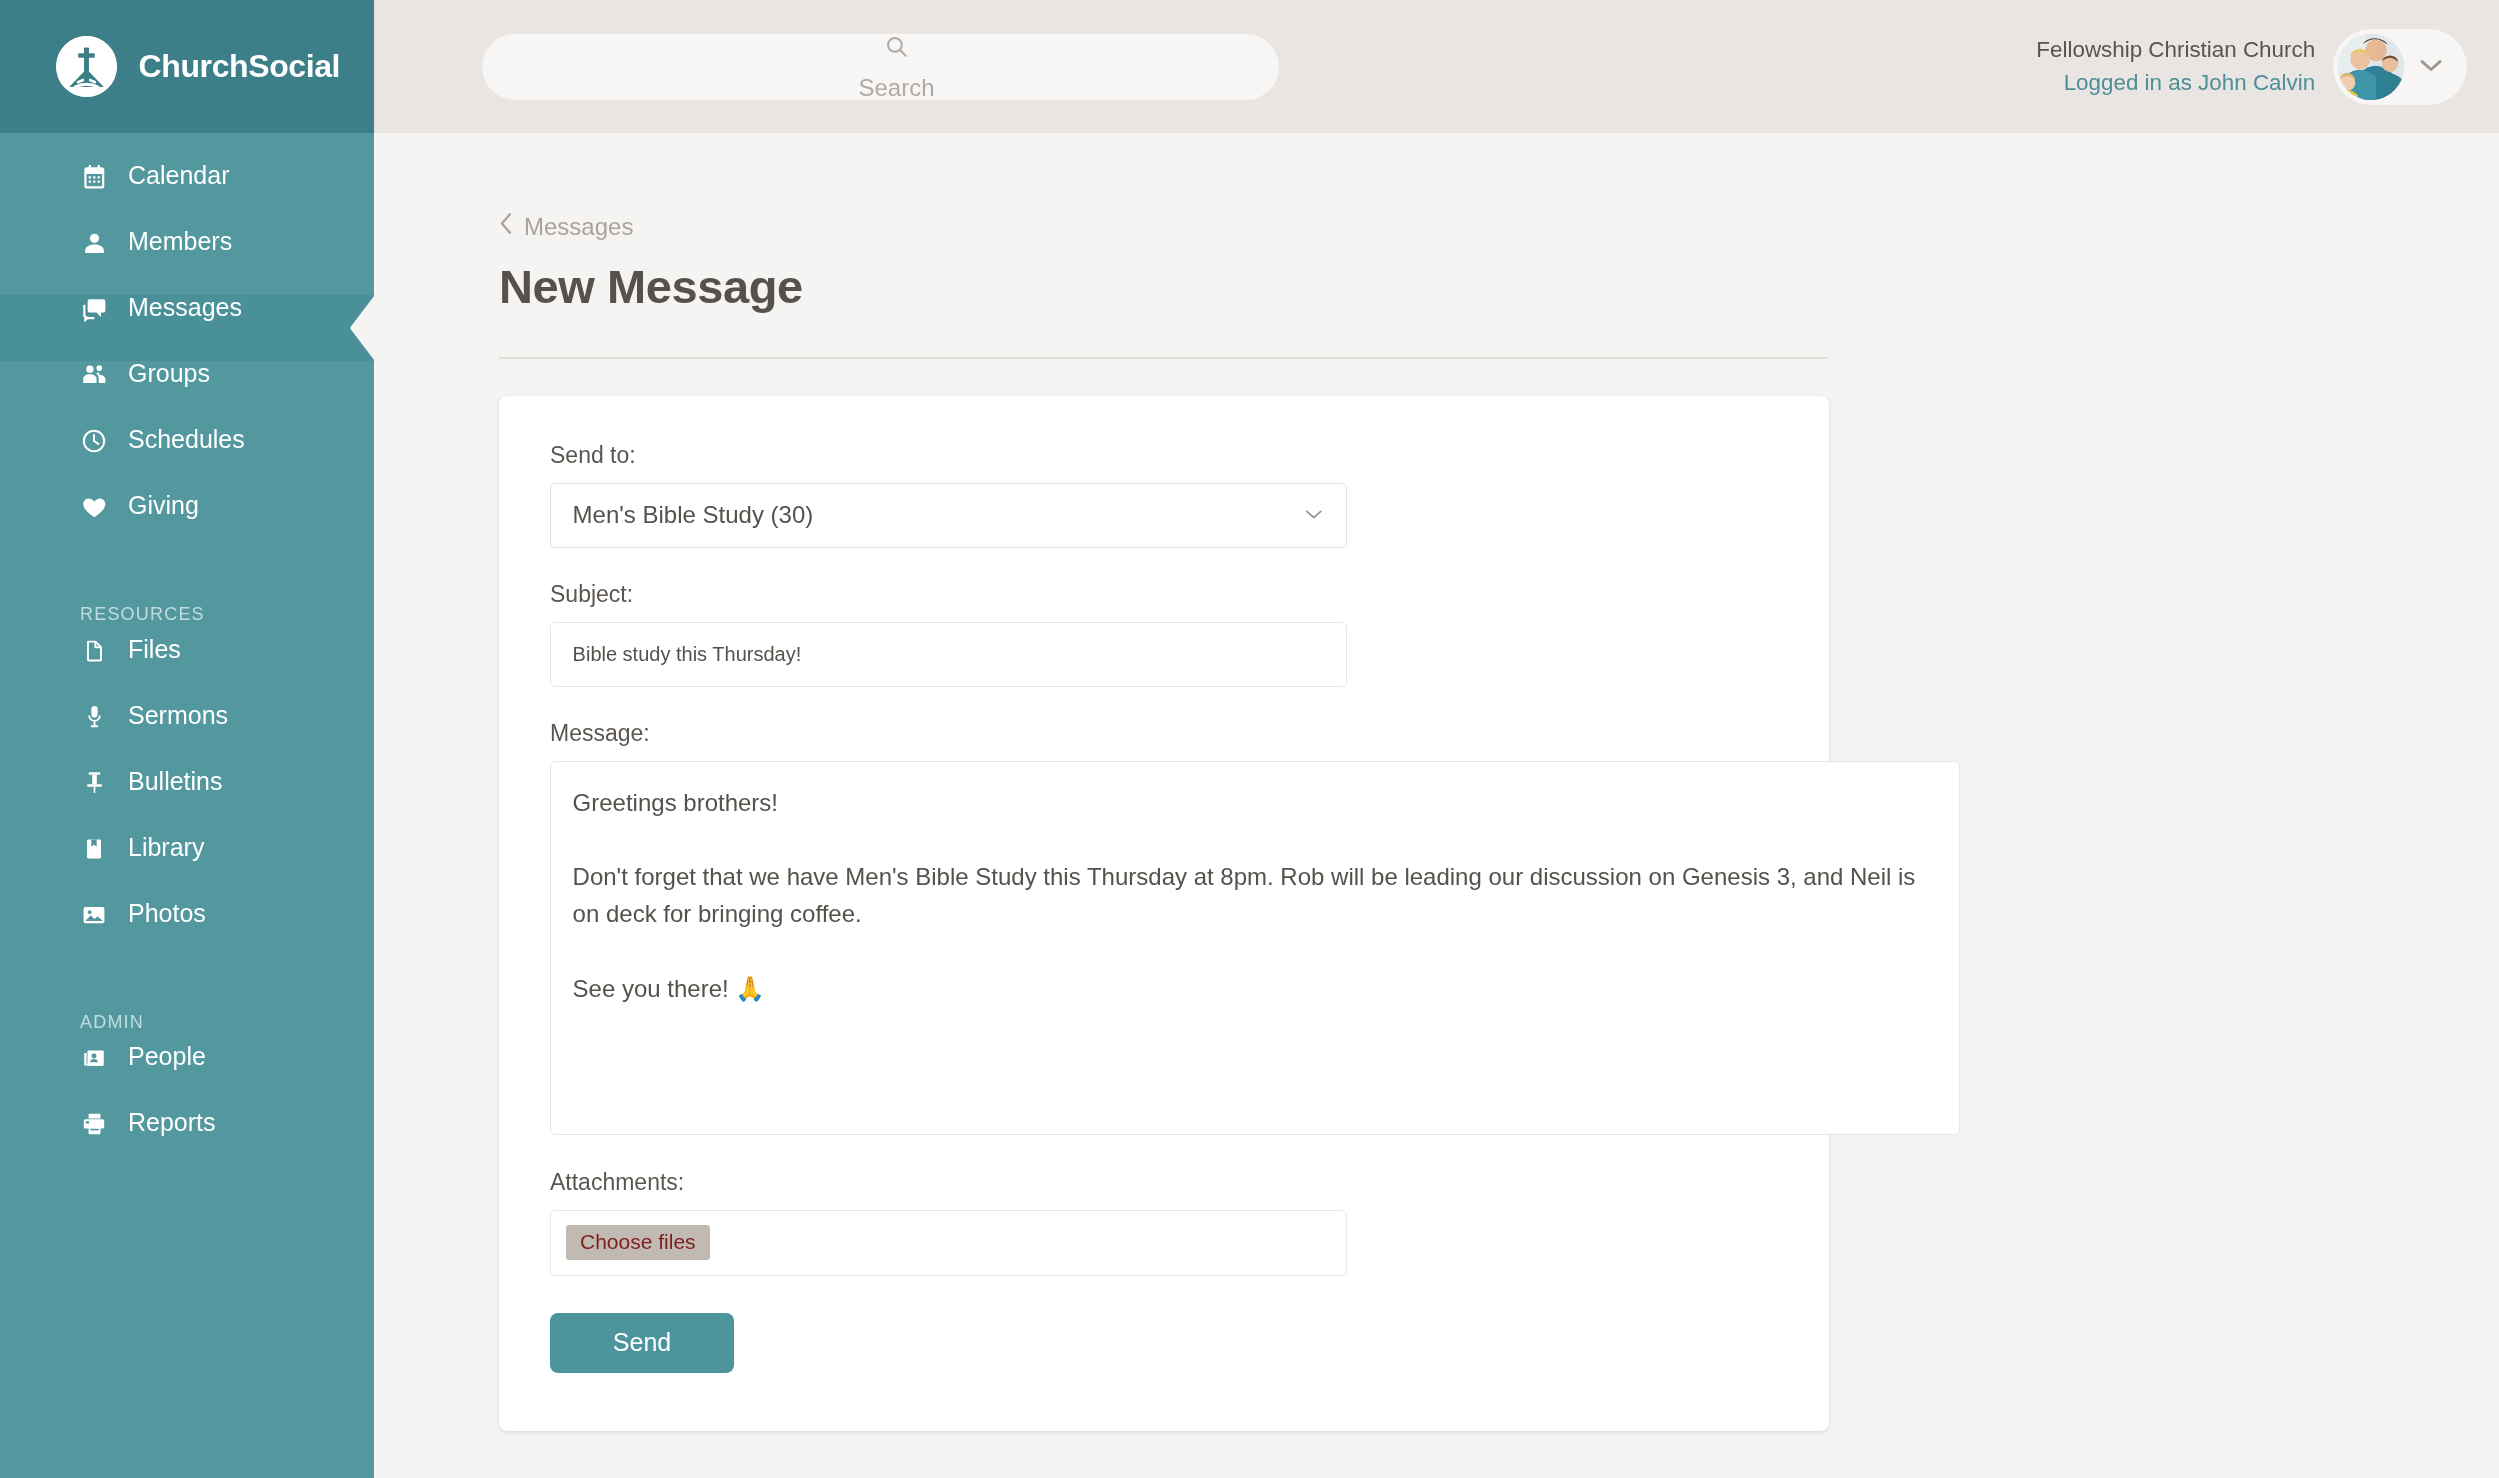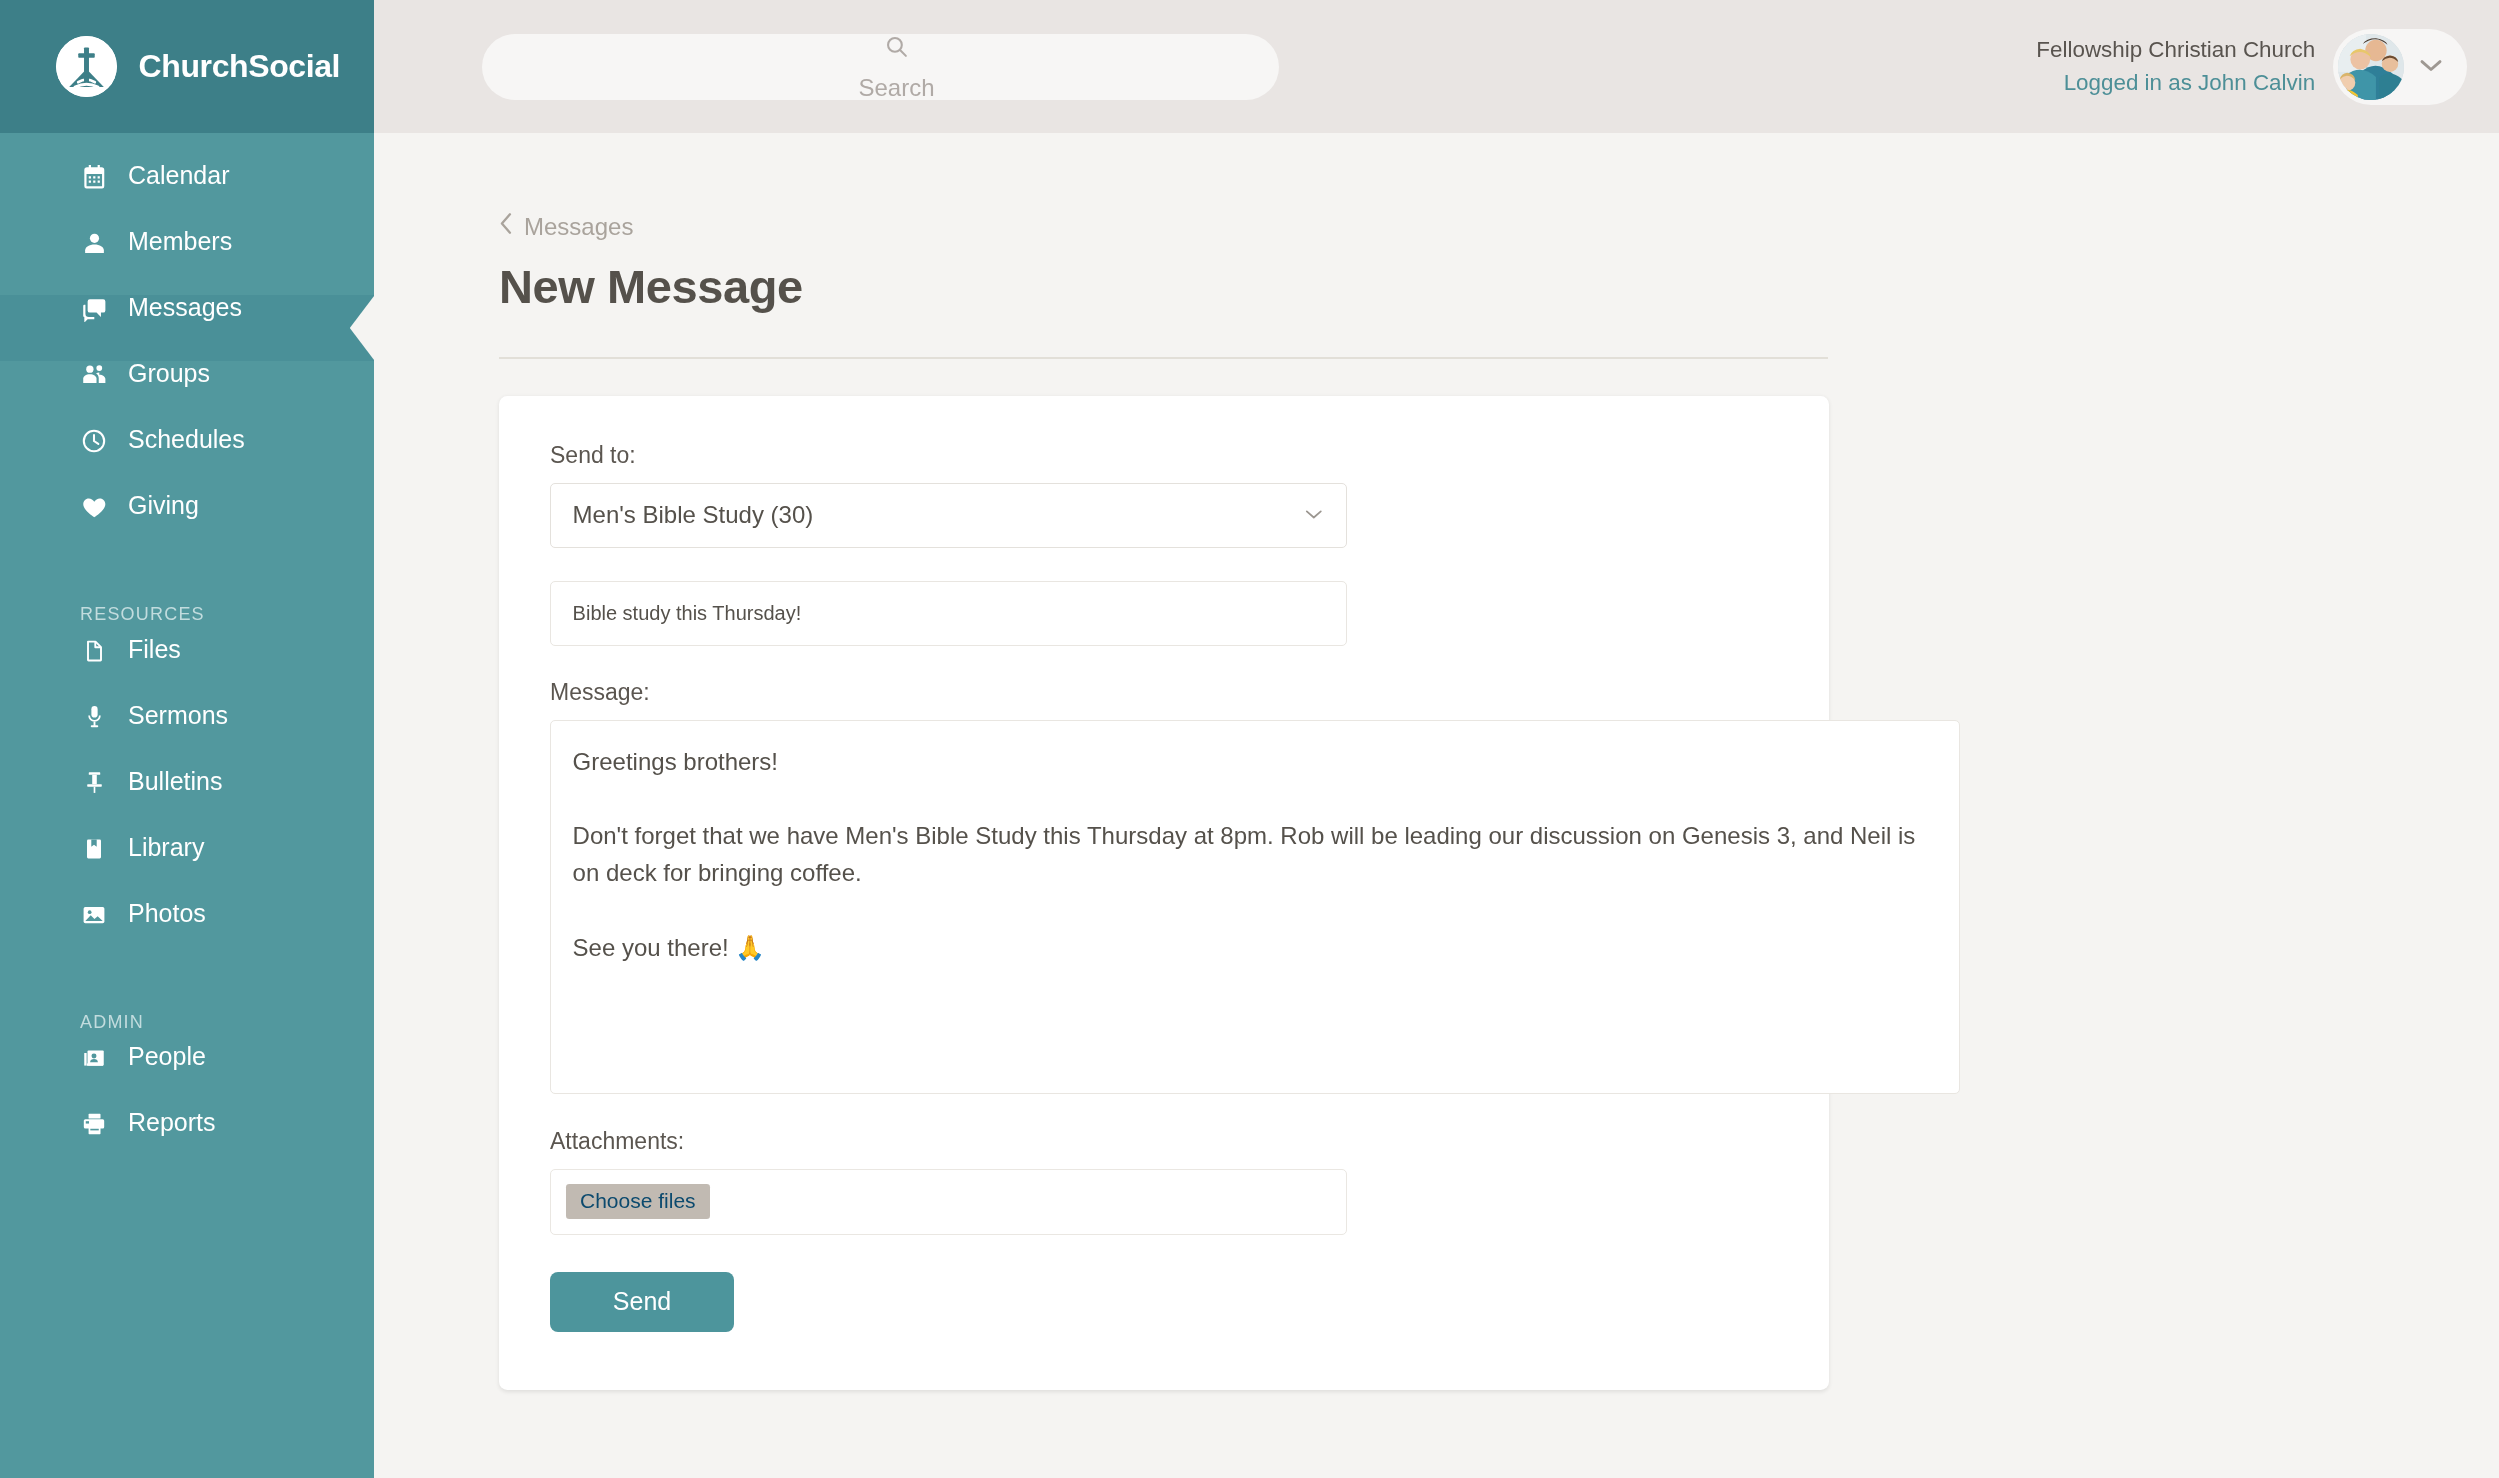--- a/index.html
+++ b/index.html
@@ -189,21 +189,21 @@
   .file-wrap {
     width: 797px; height: 66px;
     border: 1.7px solid #eae7e2;
     border-radius: 5px;
     background: #fff;
     display: flex; align-items: center;
     padding-left: 15px;
   }
   .choose-files {
     background: #c1bab2;
-    color: #0c4a6e;
+    color: #7f1d1d;
     font-size: 21px;
     padding: 5.8px 14px 7.5px 14px;
     border-radius: 3.3px;
     cursor: pointer;
     line-height: 1;
   }
   .send-btn {
     margin-top: 37px;
     background: #4d959c;
     color: #ffffff;
@@ -464,20 +464,21 @@
               <svg width="21.6" height="14" viewBox="0 0 24 16" fill="none" stroke="#9b9690" stroke-width="2" stroke-linecap="round" stroke-linejoin="round">
                 <path d="M4 5l8 7 8-7"></path>
               </svg>
             </span>
           </div>
         </div>
 
         <div class="sp-30"></div>
 
         <div class="field">
+          <div class="field-label">Subject:</div>
           <div class="text-input" placeholder="">Bible study this Thursday!</div>
         </div>
 
         <div class="sp-30"></div>
 
         <div class="field">
           <div class="field-label">Message:</div>
           <div class="textarea" placeholder="">Greetings brothers!
 
 Don't forget that we have Men's Bible Study this Thursday at 8pm. Rob will be leading our discussion on Genesis 3, and Neil is on deck for bringing coffee.

